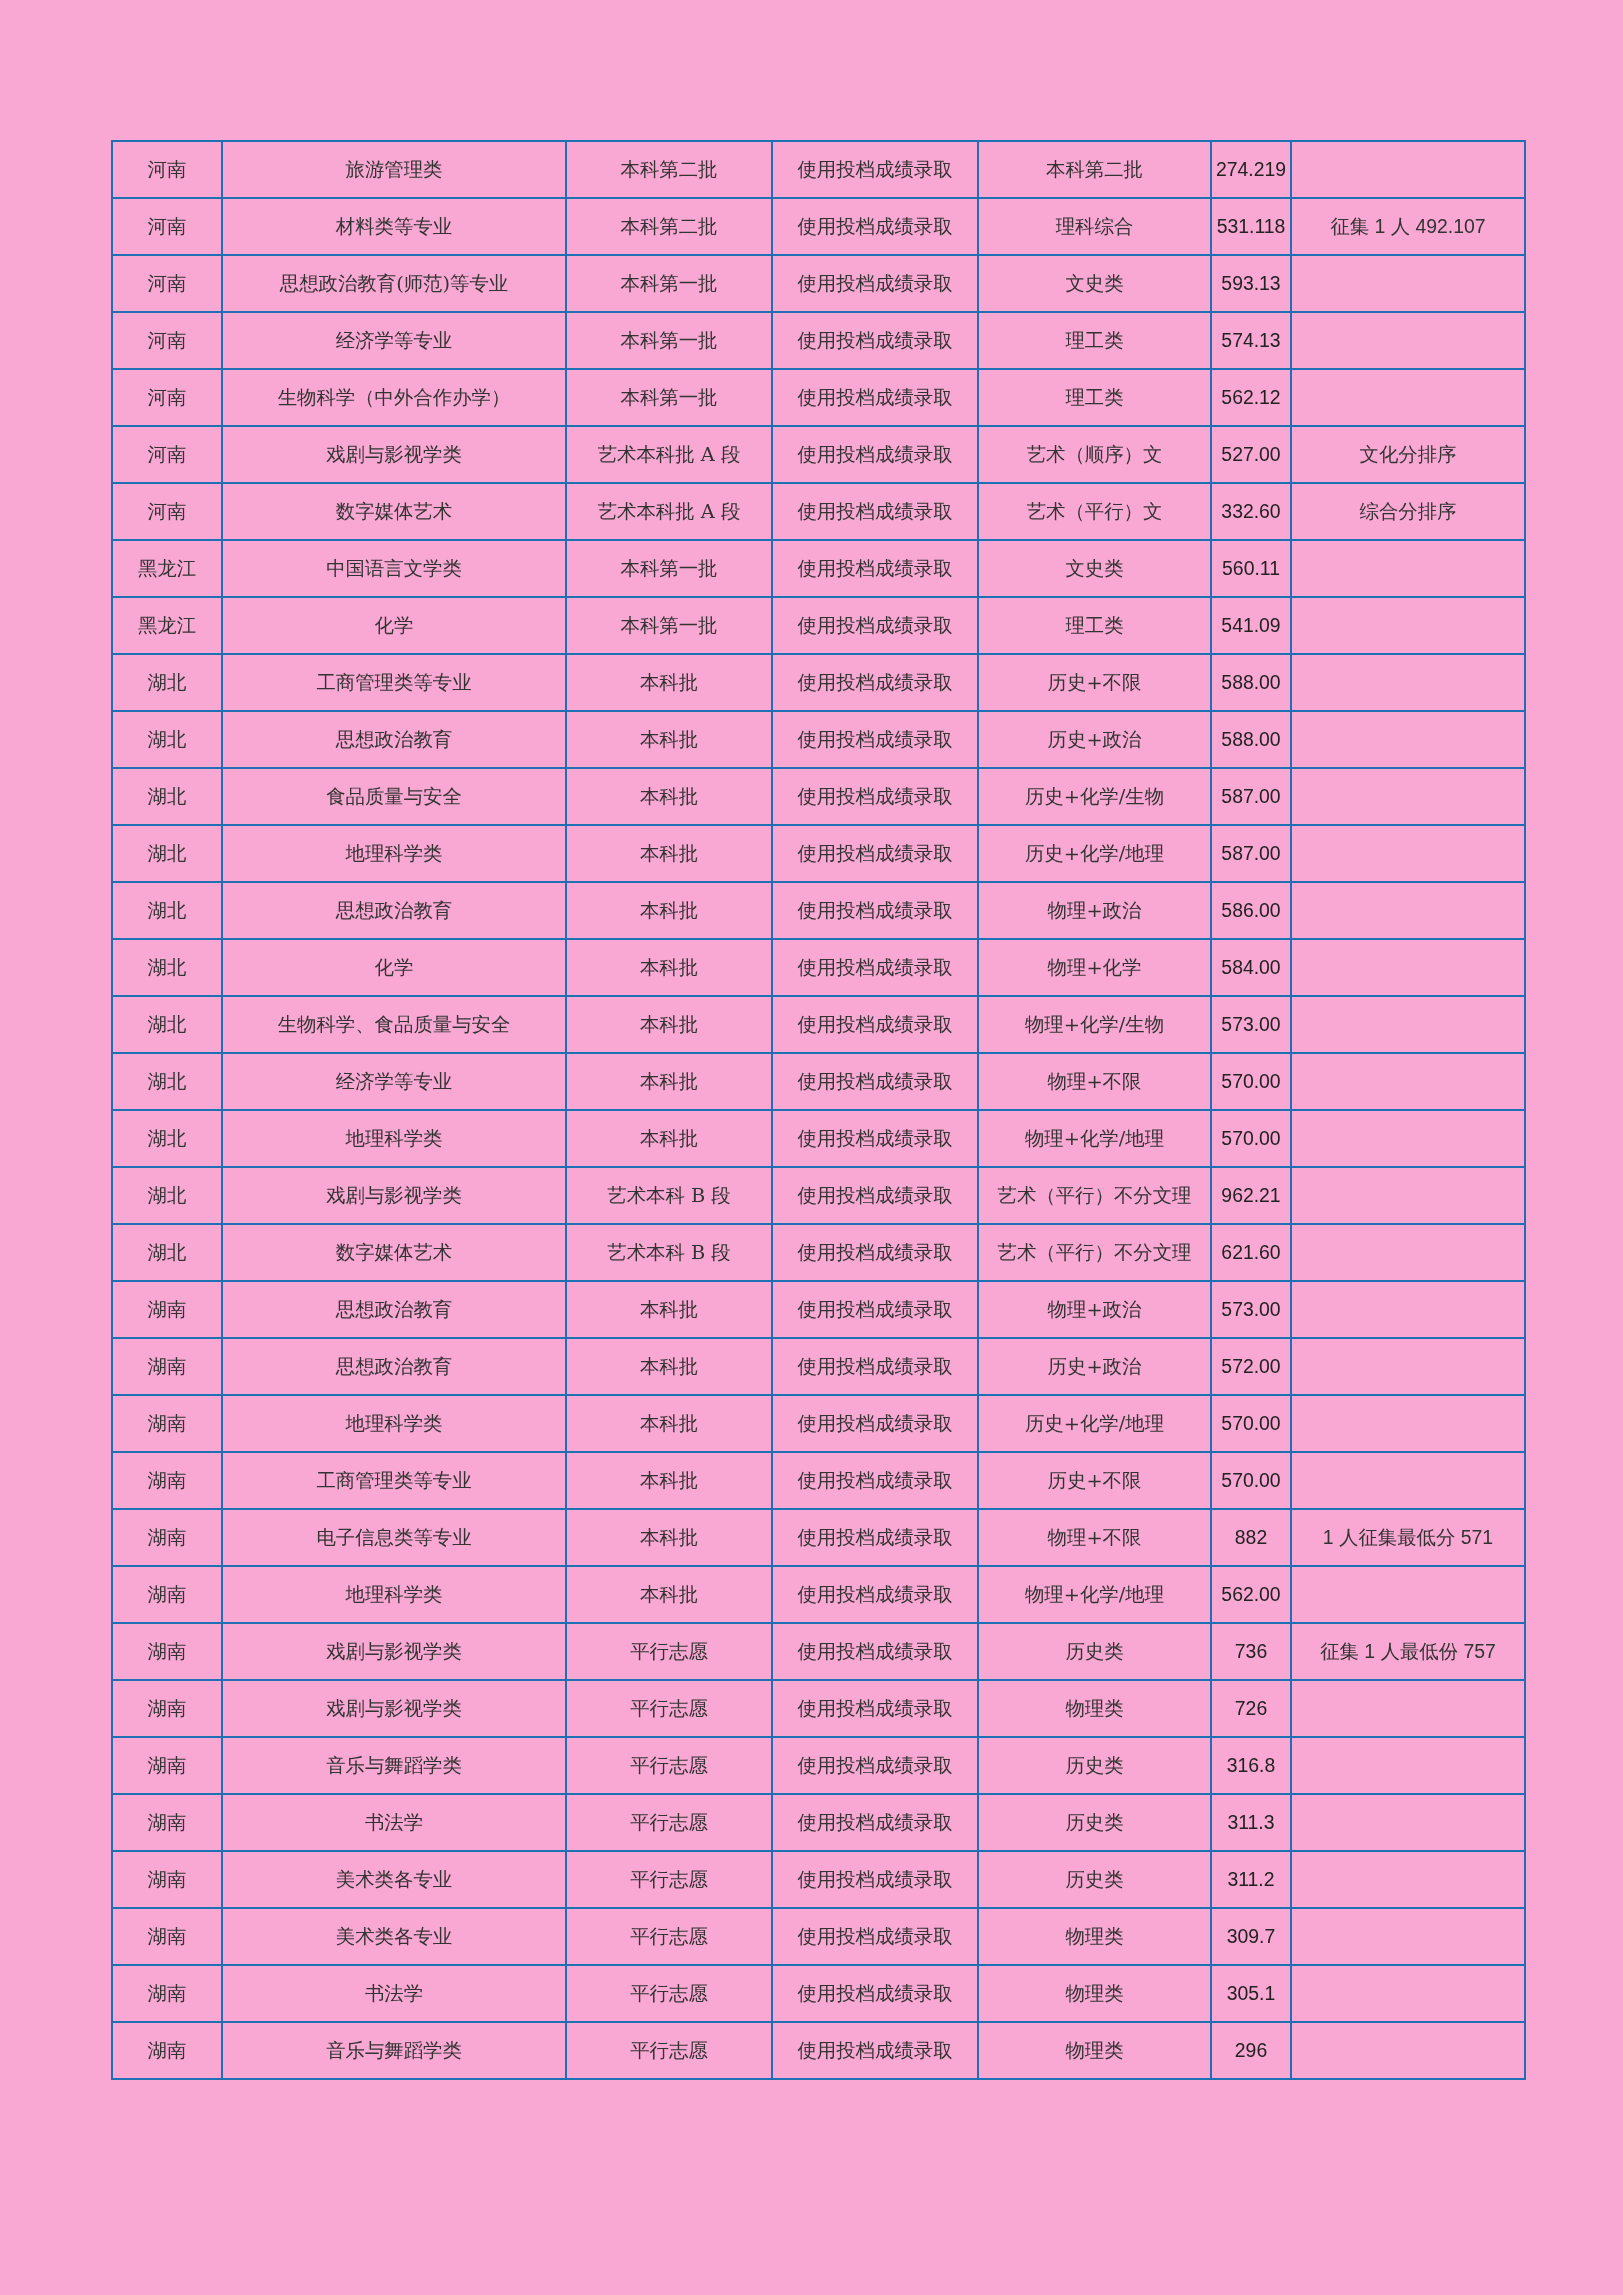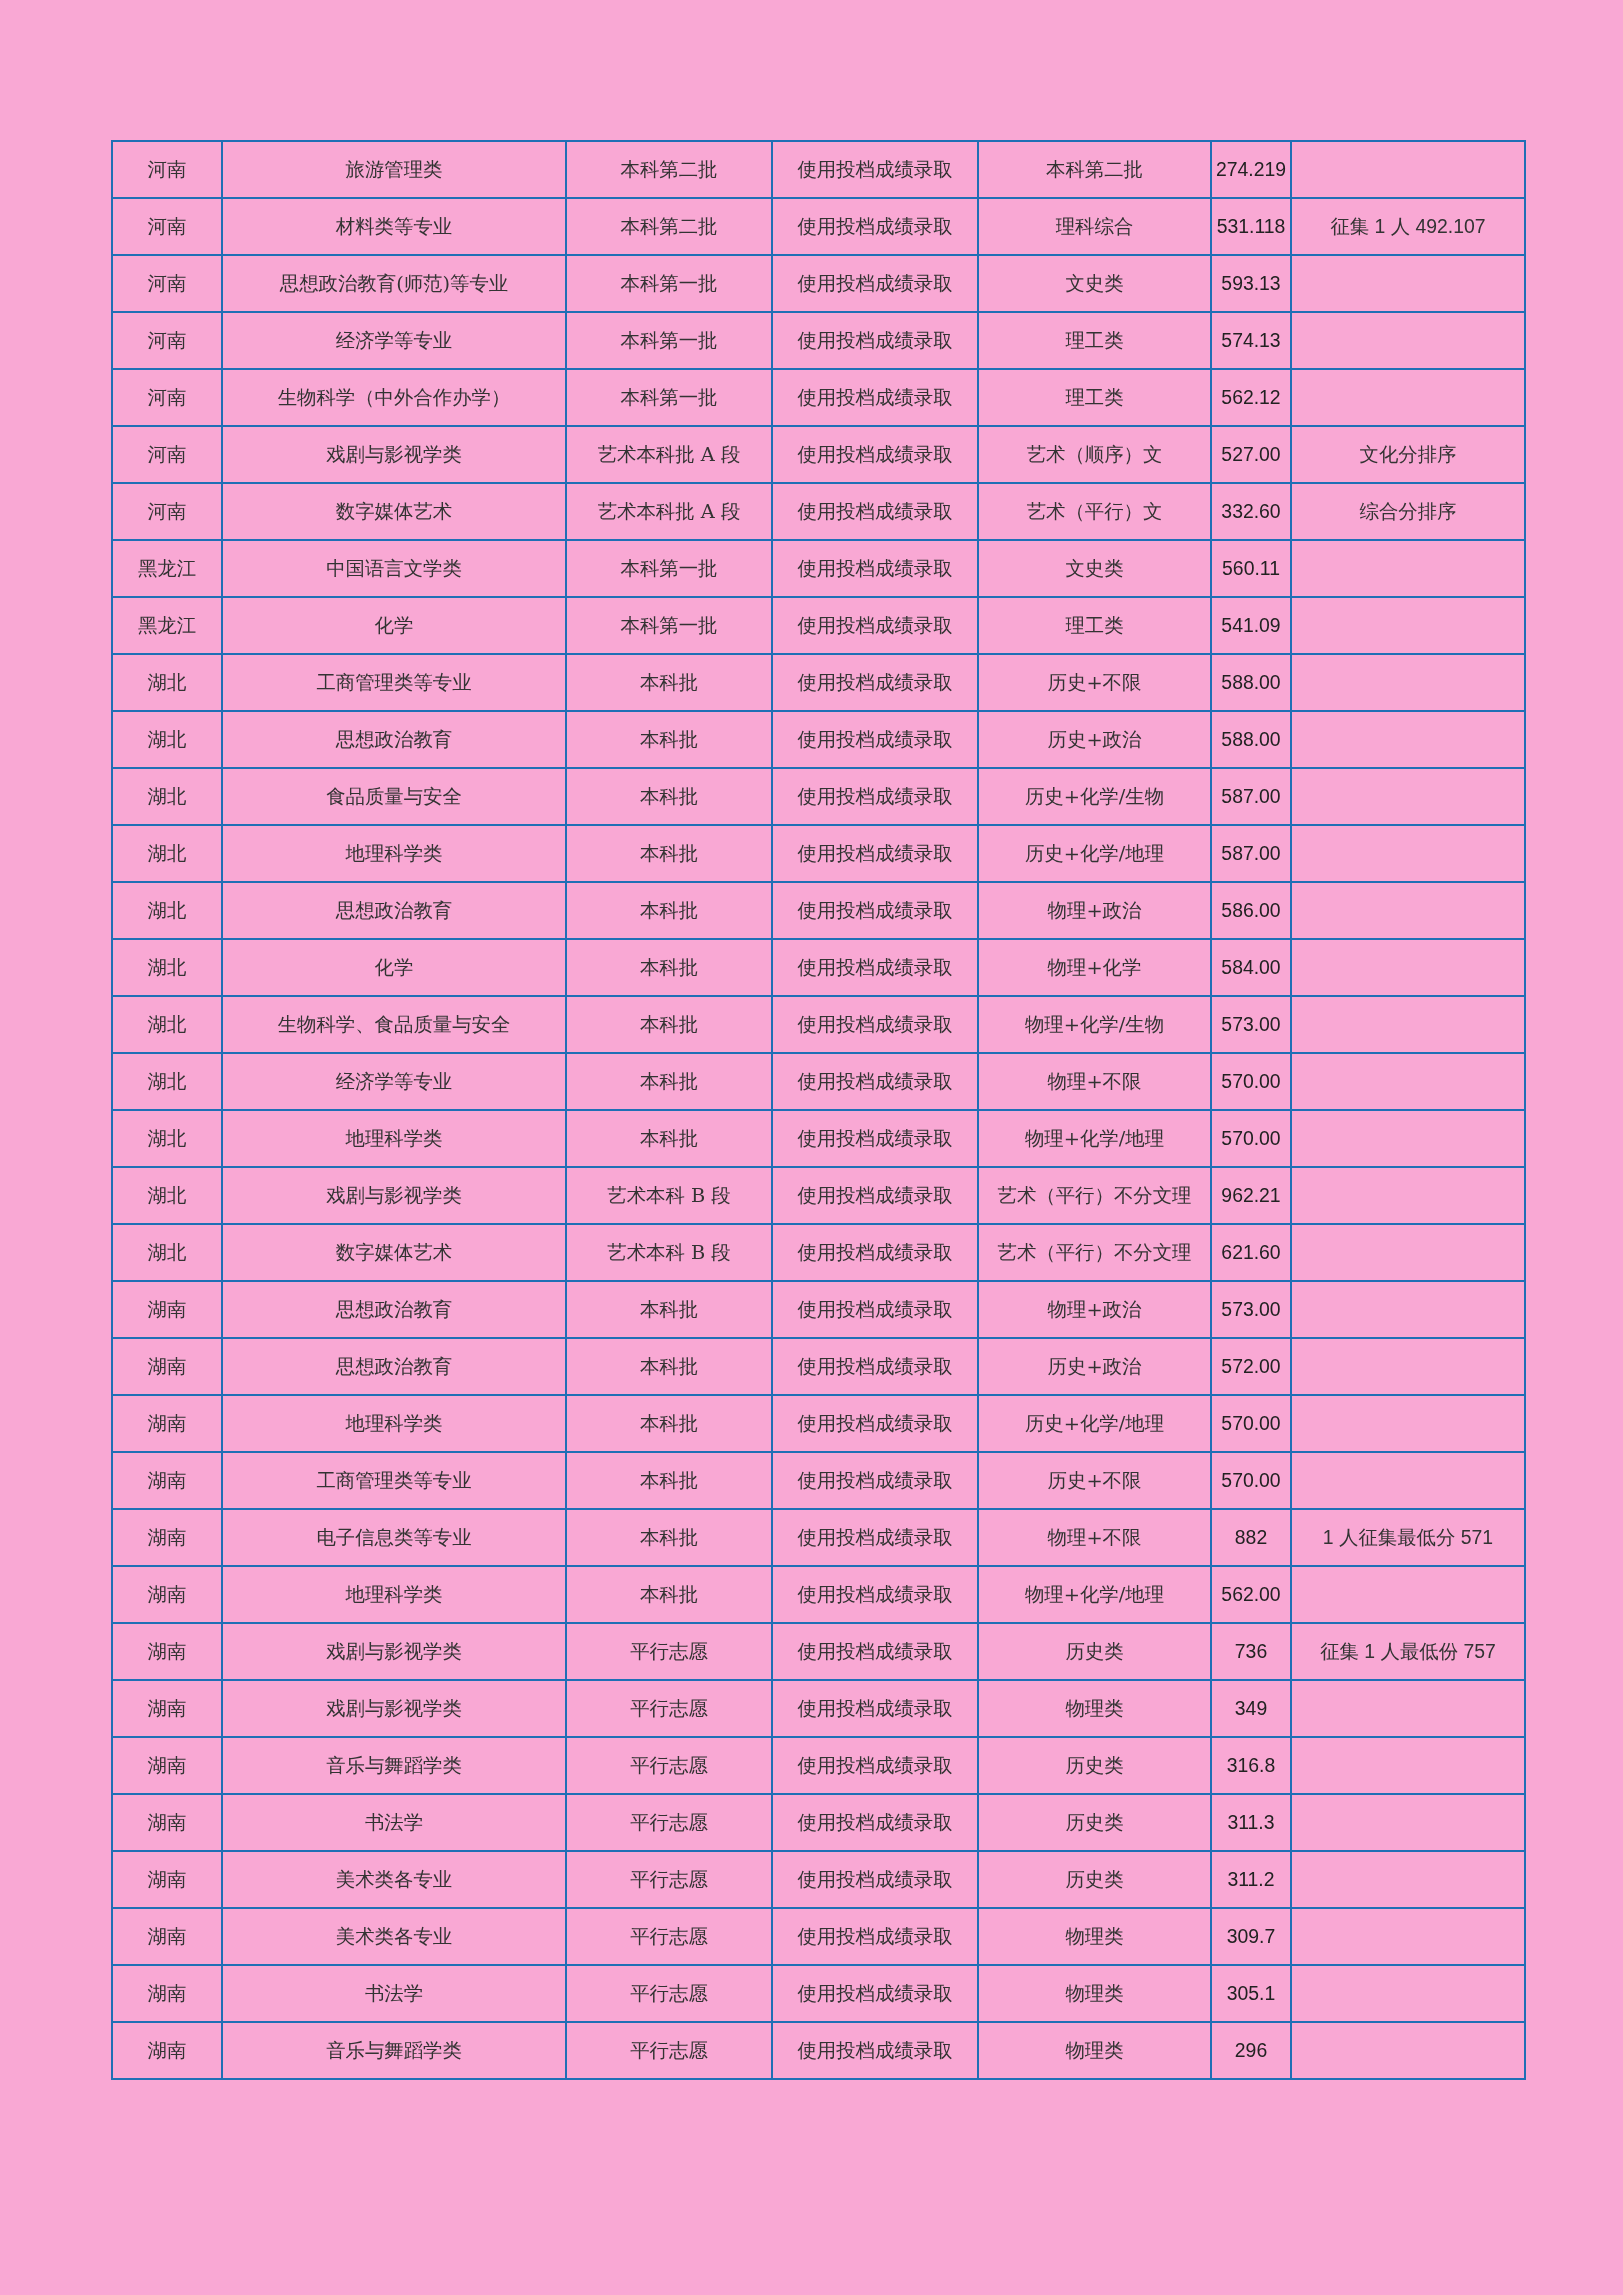--- a/index.html
+++ b/index.html
@@ -284,21 +284,21 @@
           <td>历史类</td>
           <td class="num">736</td>
           <td class="note">征集 1 人最低份 757</td>
         </tr>
         <tr>
           <td>湖南</td>
           <td>戏剧与影视学类</td>
           <td>平行志愿</td>
           <td>使用投档成绩录取</td>
           <td>物理类</td>
-          <td class="num">349</td>
+          <td class="num">726</td>
           <td class="note"></td>
         </tr>
         <tr>
           <td>湖南</td>
           <td>音乐与舞蹈学类</td>
           <td>平行志愿</td>
           <td>使用投档成绩录取</td>
           <td>历史类</td>
           <td class="num">316.8</td>
           <td class="note"></td>

